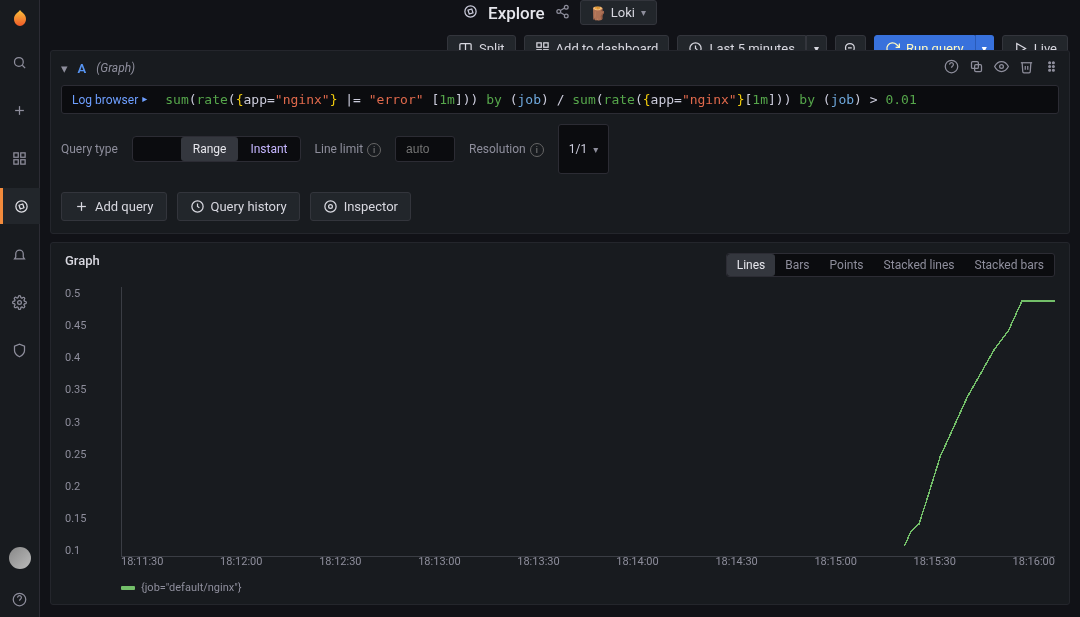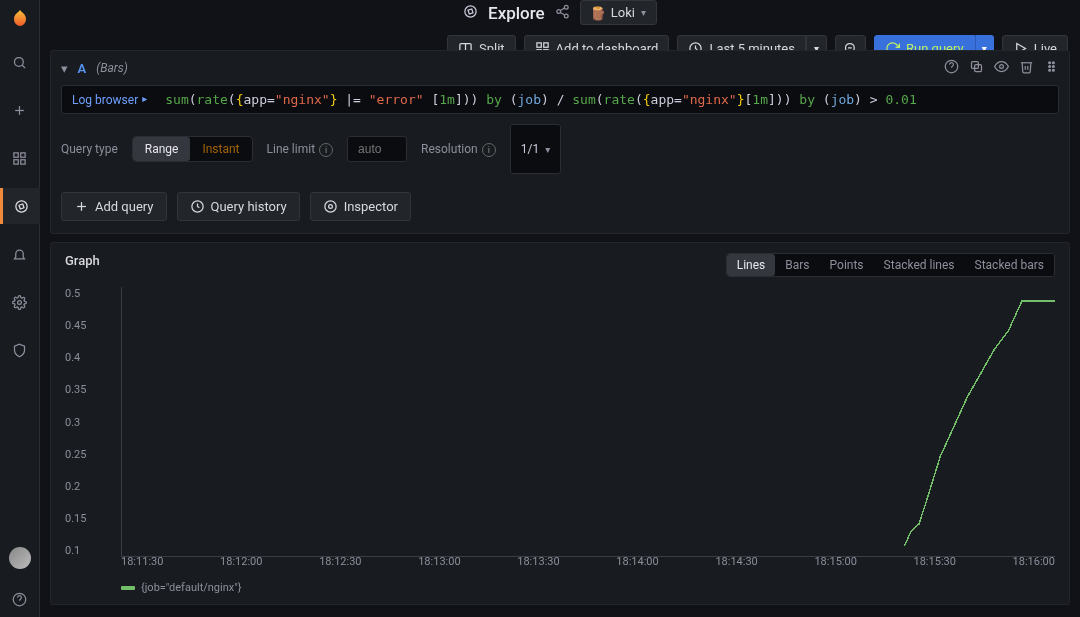--- a/index.html
+++ b/index.html
@@ -65,21 +65,21 @@
 }
 .ds-pill .ds-logo { width:14px; height:14px; }
 .toolbar-right { margin-left:auto; display:flex; align-items:center; gap:8px; }
 .tbtn {
   display:flex; align-items:center; gap:6px;
   background:#22262b; border:1px solid #33353c;
   padding:5px 10px; border-radius:3px;
   color:#d8d8e0; cursor:pointer;
 }
 .tbtn.icon-only { padding:5px 7px; }
-.tbtn.primary { background:#3871dc; border-color:#3871dc; color:#bef264; }
+.tbtn.primary { background:#3871dc; border-color:#3871dc; color:#fef9c3; }
 .tbtn.primary-caret { background:#3871dc; border-color:#3871dc; color:#fff; padding:5px 6px; border-left:1px solid #2a5bb8;}
 .btn-group { display:flex; }
 .btn-group .tbtn:first-child { border-top-right-radius:0; border-bottom-right-radius:0; }
 .btn-group .tbtn:last-child { border-top-left-radius:0; border-bottom-left-radius:0; }
 
 
 .panel {
   margin: 8px 10px;
   background: #181b1f;
   border-radius: 3px;
@@ -121,23 +121,23 @@
 .str { color:#e0694c; }
 .dur { color:#56a64b; }
 .lbl { color:#6fa8dc; }
 
 .query-opts {
   display:flex; align-items:center; gap:14px;
   padding:10px;
 }
 .opt-label { color:#8e8e9c; font-size:12px; }
 .seg {
-  display:flex; background:#0b0c0f; border:1px solid #2c2c34; border-radius:4px;
-}
-.seg-btn { padding:5px 12px; color:#a16207; cursor:pointer; font-size:12px;}
+  display:flex; background:#0b0c0f; border:1px solid #2c2c34; border-radius:4px;padding-left:48px;
+}
+.seg-btn { padding:5px 12px; color:#c4b5fd; cursor:pointer; font-size:12px;}
 .seg-btn.active { background:#34373e; color:#e6e6ec; border-radius:3px;}
 .info-dot {
   width:14px; height:14px; border-radius:50%;
   border:1px solid #666; color:#888;
   display:inline-flex; align-items:center; justify-content:center;
   font-size:9px; margin-left:4px;
 }
 .inp {
   background:#0b0c0f; border:1px solid #2c2c34;
   padding:5px 10px; border-radius:3px; color:#ccccdc;
@@ -355,21 +355,21 @@
           </svg>
         <span>Live</span>
       </div>
     </div>
   </div>
 
   <div class="panel">
     <div class="query-head">
       <span class="q-caret">▾</span>
       <span class="q-ref">A</span>
-      <span class="q-dsname">(Bars)</span>
+      <span class="q-dsname">(Graph)</span>
       <div class="q-actions">
         <span><svg class="icon" viewBox="0 0 24 24">
               <circle cx="12" cy="12" r="10"></circle>
               <path d="M9 9a3 3 0 115 2c-1 1-2 1.5-2 3"></path>
               <line x1="12" y1="17" x2="12" y2="17.01"></line>
             </svg></span>
         <span><svg class="icon" viewBox="0 0 24 24">
               <rect x="9" y="9" width="11" height="11" rx="2"></rect>
               <rect x="4" y="4" width="11" height="11" rx="2"></rect>
             </svg></span>

